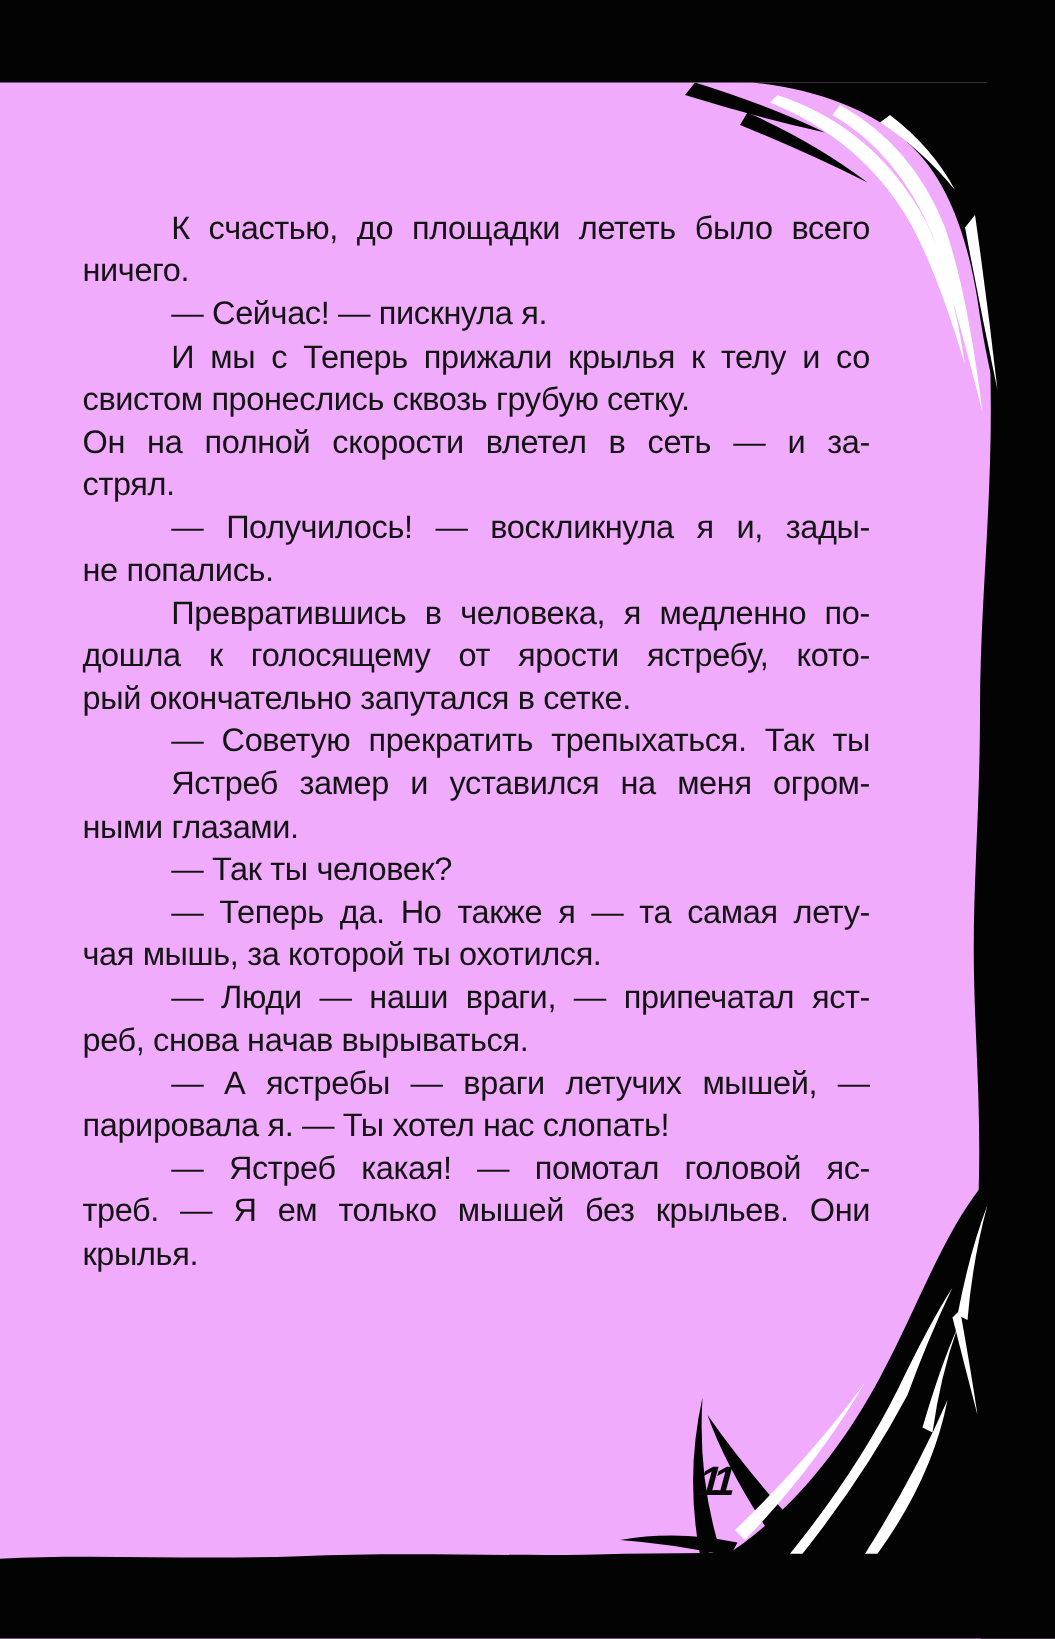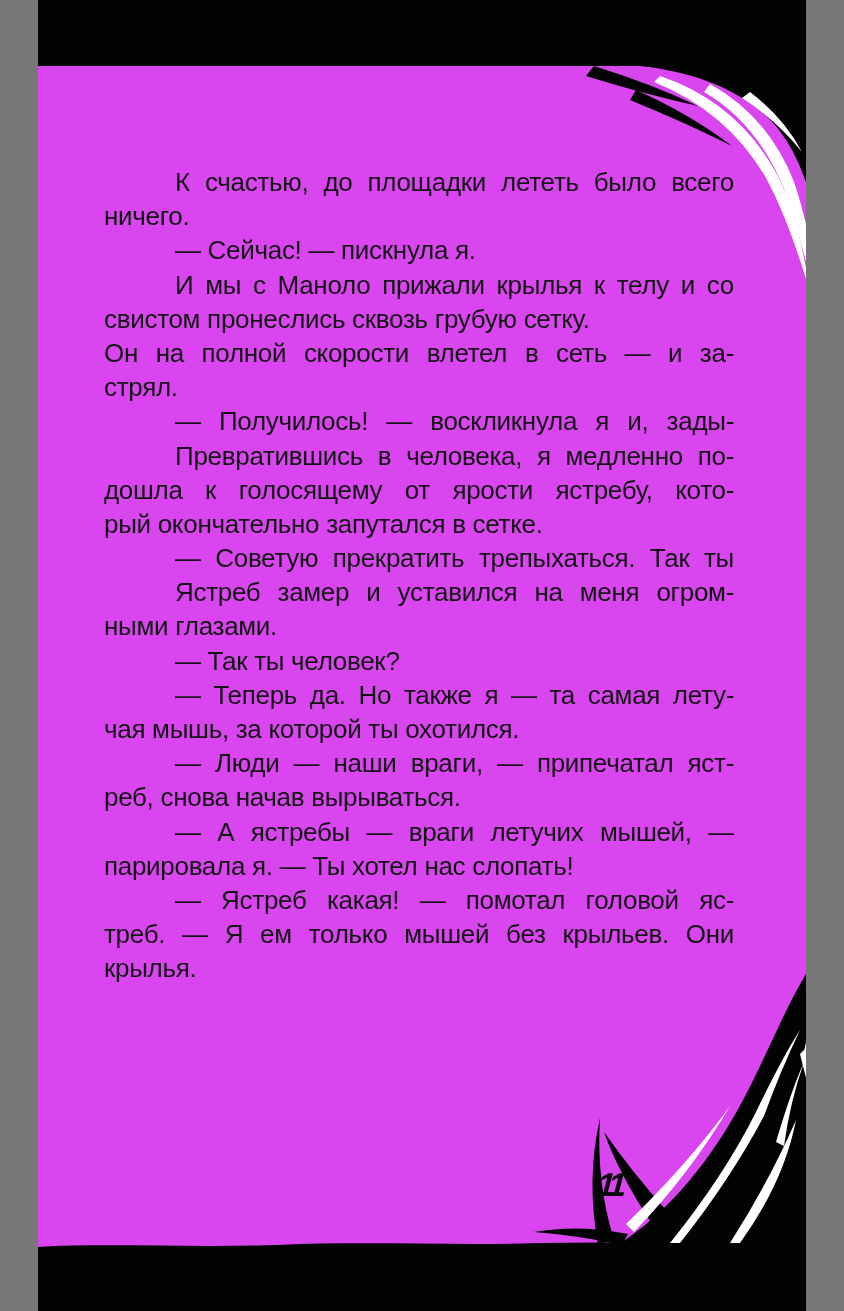--- a/index.html
+++ b/index.html
@@ -1,20 +1,20 @@
 <!DOCTYPE html>
 <html><head>
 <meta charset="utf-8">
 <style>
   html, body { margin: 0; padding: 0; background: #777; }
   .page {
     position: relative;
-    width: 768px;
+    width: 844px;
     height: 1311px;
-    background: #d946ef;
+    background: #f0abfc;
     overflow: hidden;
     margin: 0 auto;
   }
   .border-art {
     position: absolute;
     left: 0; top: 0;
     width: 844px; height: 1311px;
     pointer-events: none;
   }
   .textblock {
@@ -95,25 +95,26 @@
       <path d="M768,1048 Q 776,1092 782,1132 Q 772,1094 762,1054 Z"></path>
       <path d="M766,1052 Q 776,1000 790,964 Q 778,1008 774,1056 Z"></path>
       <path d="M738,1142 Q 752,1094 766,1062 Q 752,1102 746,1146 Z"></path>
     </g>
   </svg>
 
   <div class="textblock">
     <div class="ln ind">К счастью, до площадки лететь было всего</div>
     <div class="ln end">ничего.</div>
     <div class="ln ind end">— Сейчас! — пискнула я.</div>
-    <div class="ln ind">И мы с Маноло прижали крылья к телу и со</div>
+    <div class="ln ind">И мы с Теперь прижали крылья к телу и со</div>
     <div class="ln end">свистом пронеслись сквозь грубую сетку.</div>
     <div class="ln">Он на полной скорости влетел в сеть — и за-</div>
     <div class="ln end">стрял.</div>
     <div class="ln ind">— Получилось! — воскликнула я и, зады-</div>
+    <div class="ln end">не попались.</div>
     <div class="ln ind">Превратившись в человека, я медленно по-</div>
     <div class="ln">дошла к голосящему от ярости ястребу, кото-</div>
     <div class="ln end">рый окончательно запутался в сетке.</div>
     <div class="ln ind">— Советую прекратить трепыхаться. Так ты</div>
     <div class="ln ind">Ястреб замер и уставился на меня огром-</div>
     <div class="ln end">ными глазами.</div>
     <div class="ln ind end">— Так ты человек?</div>
     <div class="ln ind">— Теперь да. Но также я — та самая лету-</div>
     <div class="ln end">чая мышь, за которой ты охотился.</div>
     <div class="ln ind">— Люди — наши враги, — припечатал яст-</div>

